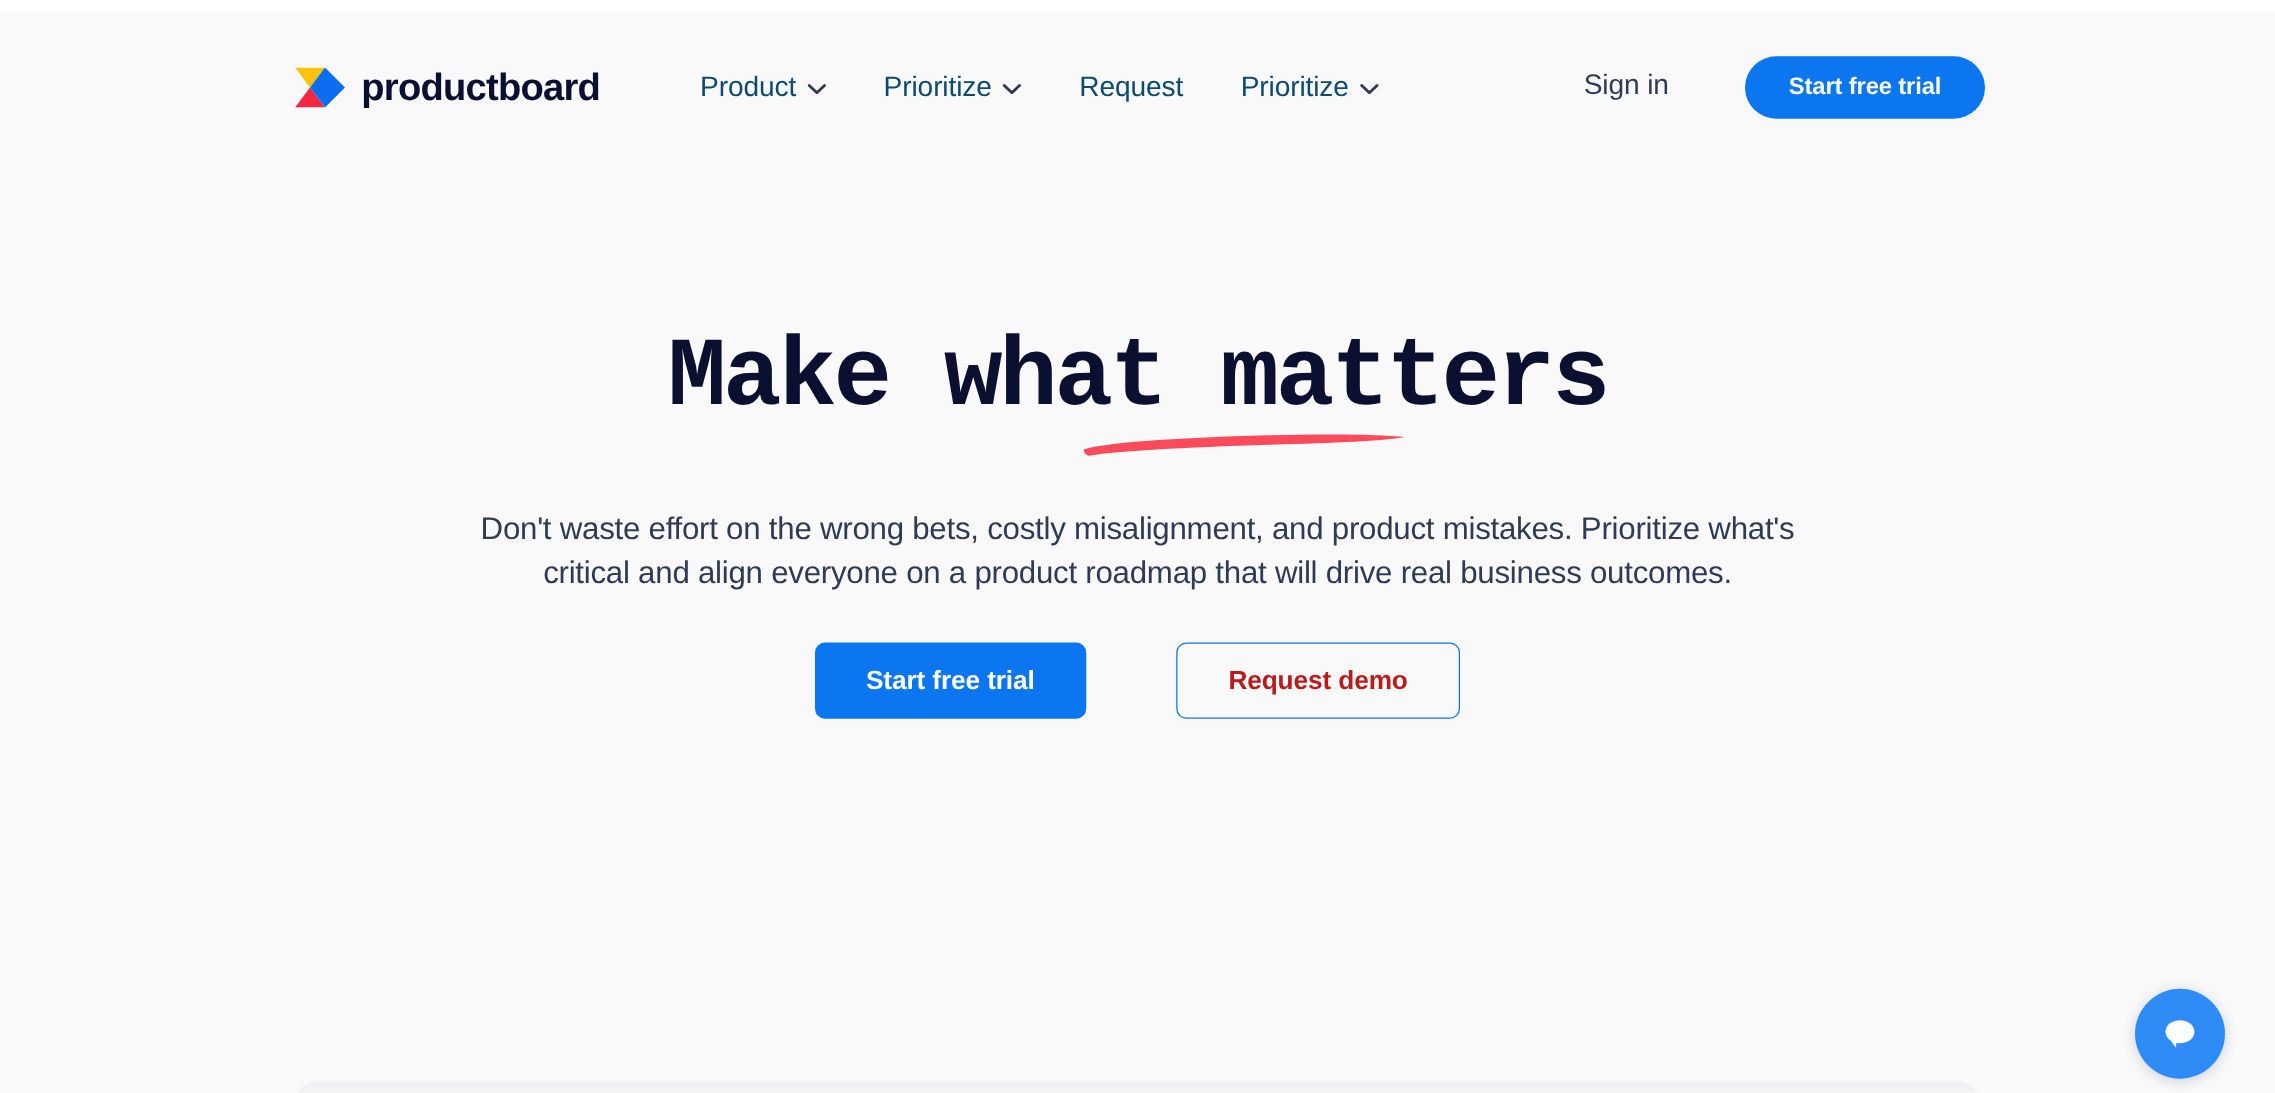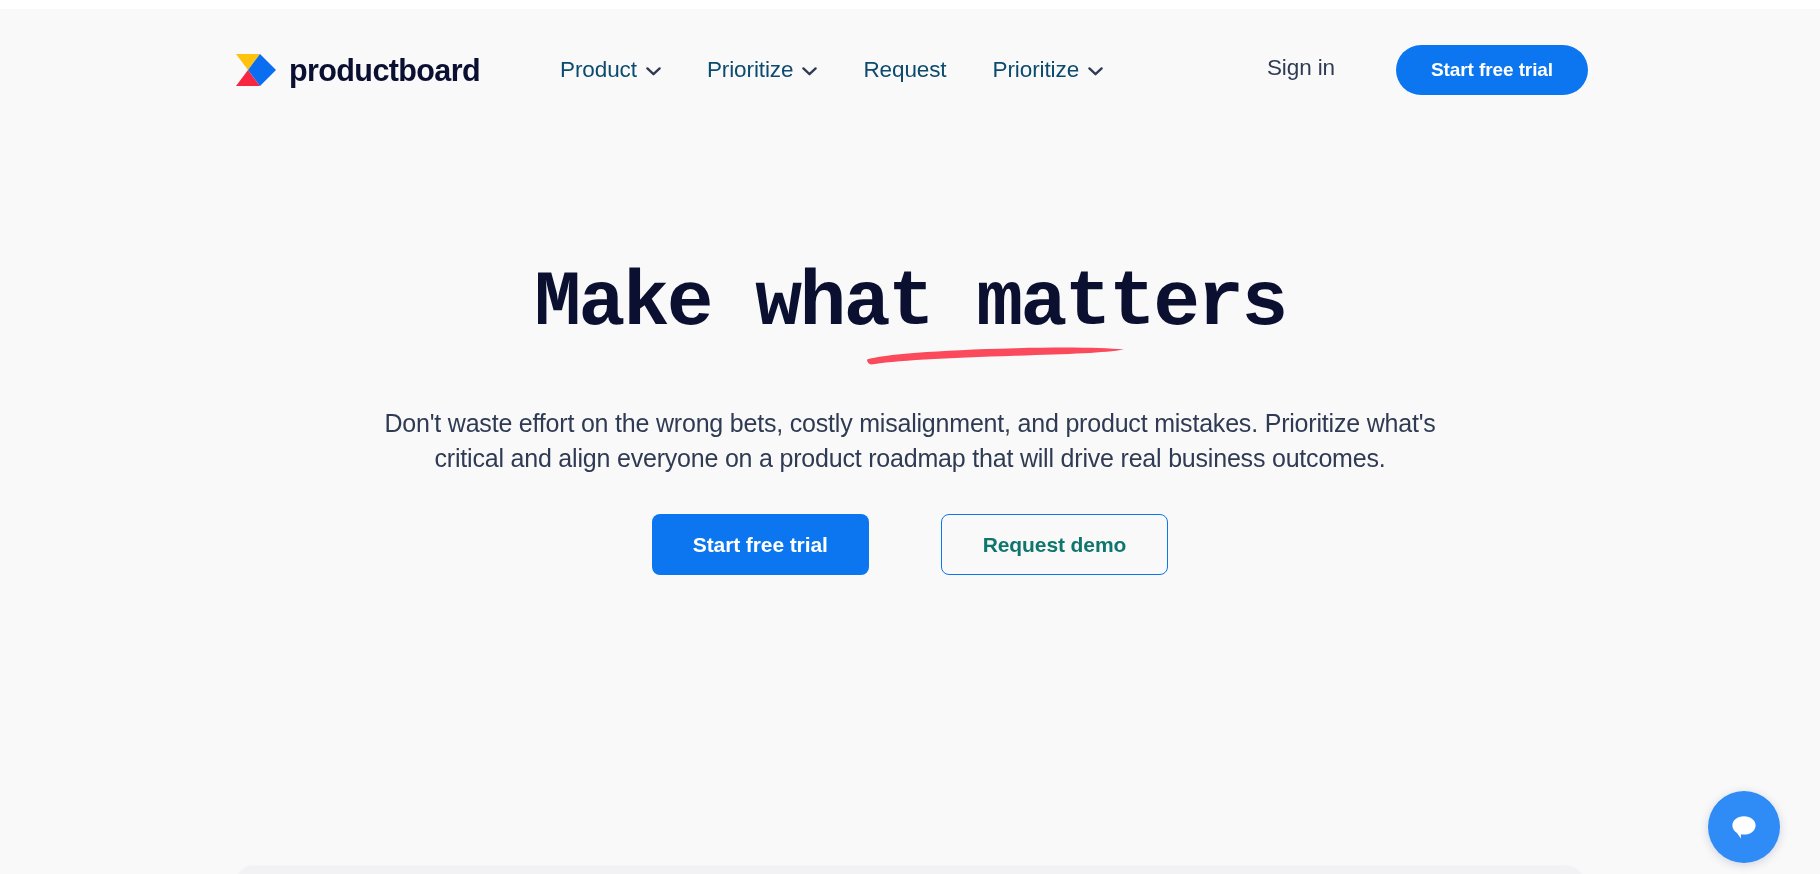--- a/index.html
+++ b/index.html
@@ -198,21 +198,21 @@
     height: 61px;
     padding: 0 41px;
     cursor: pointer;
     font-family: inherit;
     white-space: nowrap;
     letter-spacing: -0.1px;
   }
 
   .btn-outline-lg {
     background: transparent;
-    color: #0f766e;
+    color: #b91c1c;
     font-size: 21px;
     font-weight: 700;
     border: 1.6px solid #0b76ef;
     border-radius: 8px;
     height: 61px;
     padding: 0 41px;
     cursor: pointer;
     font-family: inherit;
     white-space: nowrap;
     letter-spacing: -0.1px;

